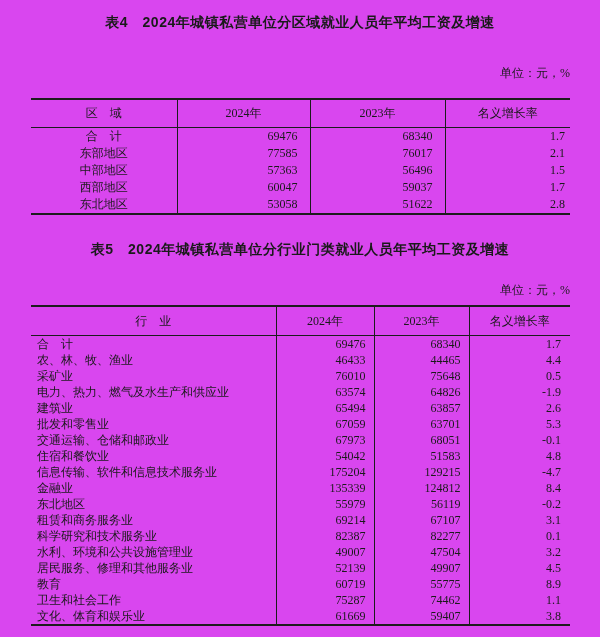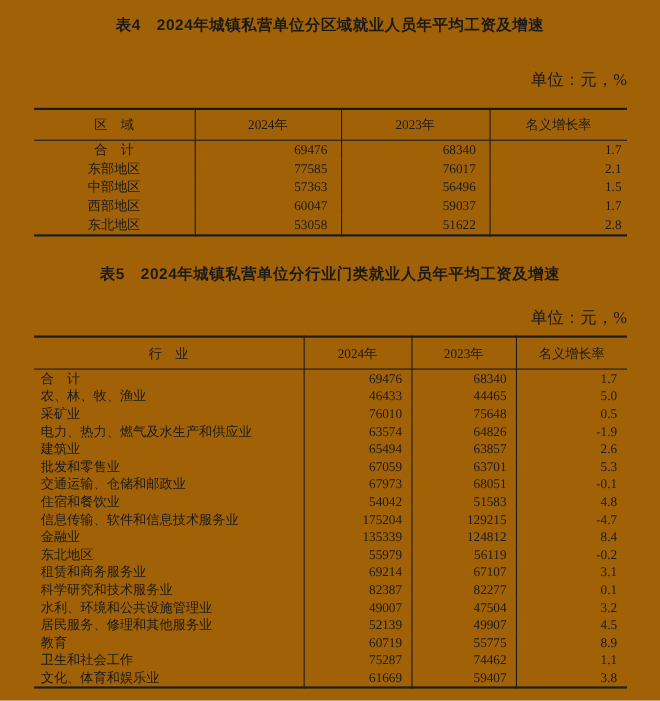--- a/index.html
+++ b/index.html
@@ -2,41 +2,41 @@
 <html><head>
 <meta charset="utf-8">
 <style>
   html, body { margin: 0; padding: 0; background: #ffffff; }
   .page {
     position: relative;
     width: 600px;
     height: 637px;
     box-sizing: border-box;
     padding-top: 14px;
-    background: #a16207;
+    background: #d946ef;
     color: #1a1a1a;
     font-family: "Liberation Serif", "DejaVu Serif", serif;
     overflow: hidden;
   }
   .tbl-title {
     margin: 0;
     height: 17px;
     line-height: 17px;
     text-align: center;
     font-family: "Liberation Sans", "DejaVu Sans", sans-serif;
     font-weight: bold;
     font-size: 14px;
     letter-spacing: 0.5px;
   }
   .unit-note {
     margin: 36px 30px 0 0;
     height: 12px;
     line-height: 12px;
     text-align: right;
-    font-size: 15px;
+    font-size: 12px;
     padding-left: 48px;
   }
   .unit-note.u5 { margin-top: 26px; }
   .tbl-title.t5-title { margin-top: 26px; }
   table.stat-table {
     border-collapse: collapse;
     table-layout: fixed;
     width: 539px;
     margin: 19px 0 0 31px;
     border-top: 2px solid #1c1c1c;
@@ -146,21 +146,21 @@
           <tr class="bold-row">
             <td>合　计</td>
             <td>69476</td>
             <td>68340</td>
             <td>1.7</td>
           </tr>
           <tr>
             <td>农、林、牧、渔业</td>
             <td>46433</td>
             <td>44465</td>
-            <td>5.0</td>
+            <td>4.4</td>
           </tr>
           <tr>
             <td>采矿业</td>
             <td>76010</td>
             <td>75648</td>
             <td>0.5</td>
           </tr>
           <tr>
             <td>电力、热力、燃气及水生产和供应业</td>
             <td>63574</td>

